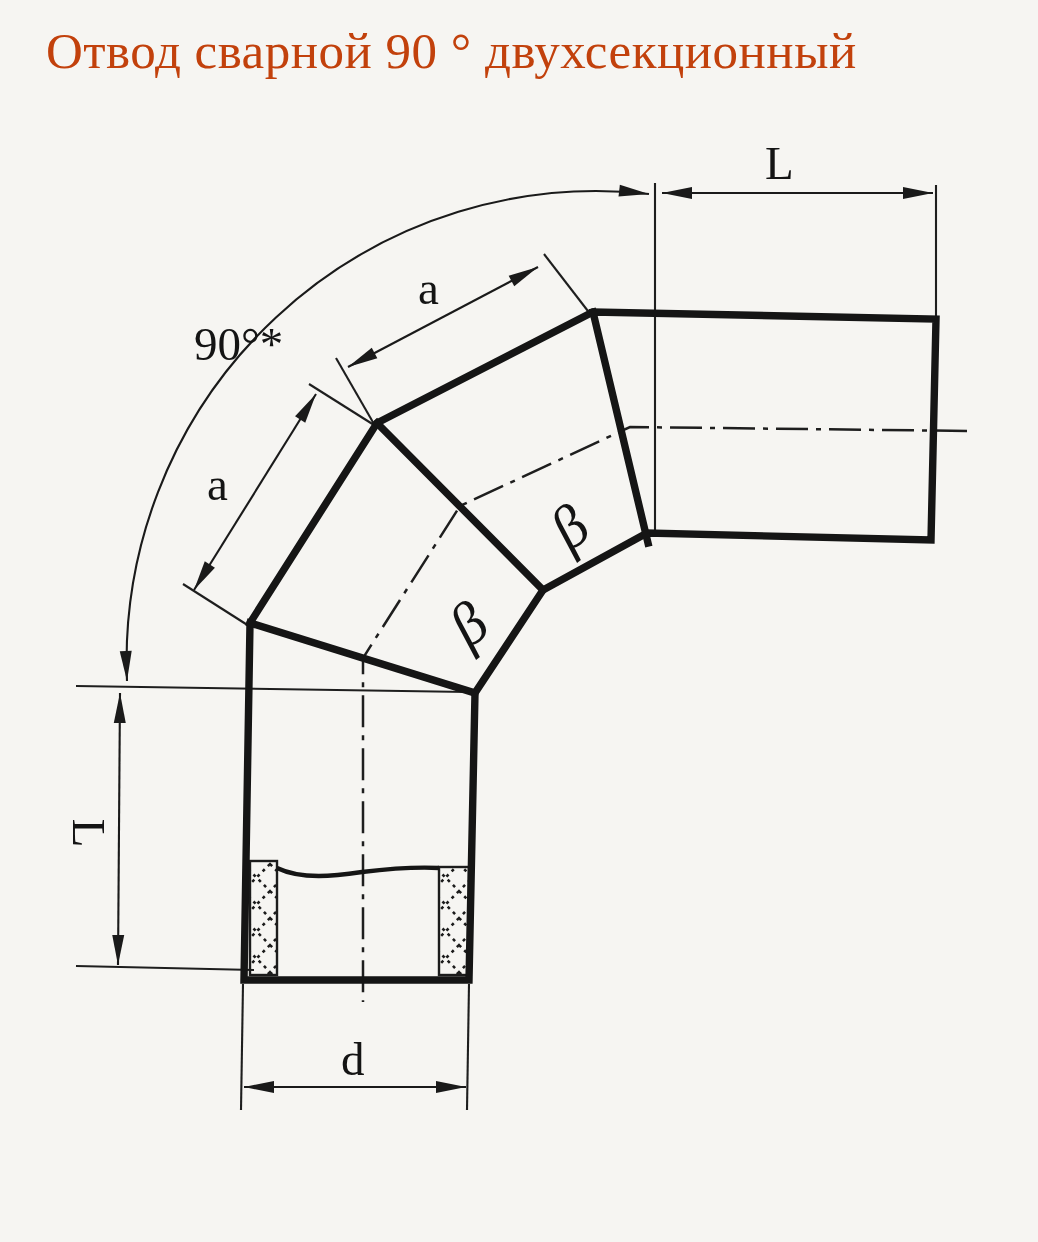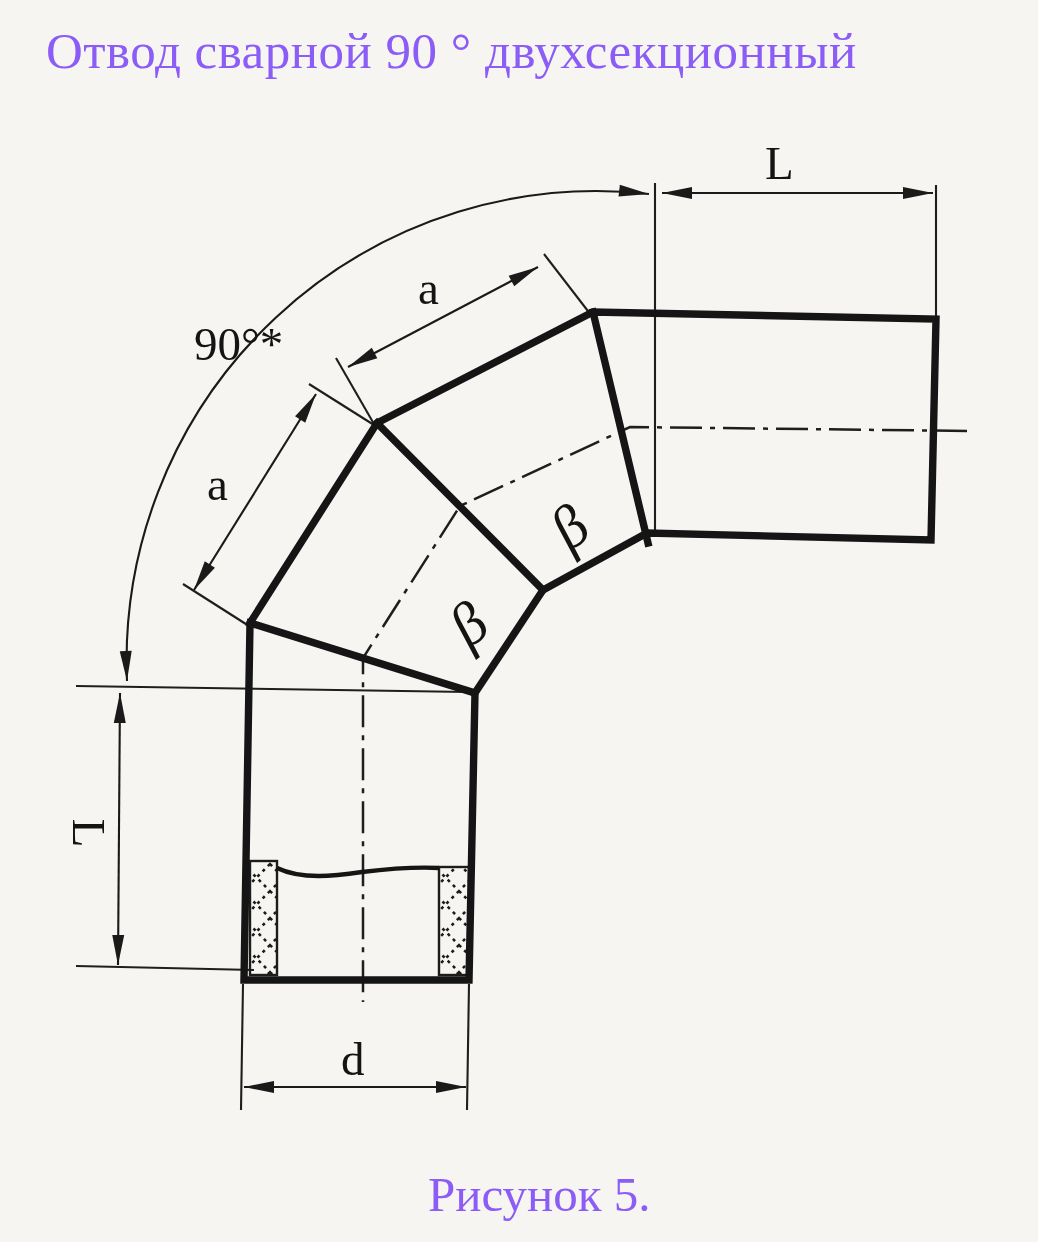--- a/index.html
+++ b/index.html
@@ -2,21 +2,21 @@
 <html><head>
 <meta charset="utf-8">
 <style>
   html,body{margin:0;padding:0;}
   .page{
     position:relative;
     width:1038px;height:1242px;
     background:#f6f5f2;
     overflow:hidden;
     font-family:"Liberation Serif","DejaVu Serif",serif;
-    color:#8b5cf6;
+    color:#c2410c;
     text-align:right;
   }
   .title{
     position:absolute;left:46px;top:22px;
     font-size:51px;font-weight:normal;letter-spacing:0.5px;
     margin:0;white-space:nowrap;
   }
   .caption{
     position:absolute;left:428px;top:1166px;
     font-size:49px;white-space:nowrap;
@@ -90,15 +90,14 @@
     <text class="lbl" x="194" y="360">90°*</text>
     <text class="lbl" x="765" y="179">L</text>
     <text class="lbl" x="73" y="833" text-anchor="middle" transform="rotate(90 73 833)">L</text>
     <text class="lbl" x="418" y="304">a</text>
     <text class="lbl" x="207" y="500">a</text>
     <text class="lbl" x="341" y="1075">d</text>
     <text class="beta" x="570" y="547" text-anchor="middle" transform="rotate(-38 570 528)">β</text>
     <text class="beta" x="469" y="644" text-anchor="middle" transform="rotate(-38 469 625)">β</text>
   </svg>
 
-  <div class="caption">Рисунок 5.</div>
 
 </div>
 
 </body></html>

